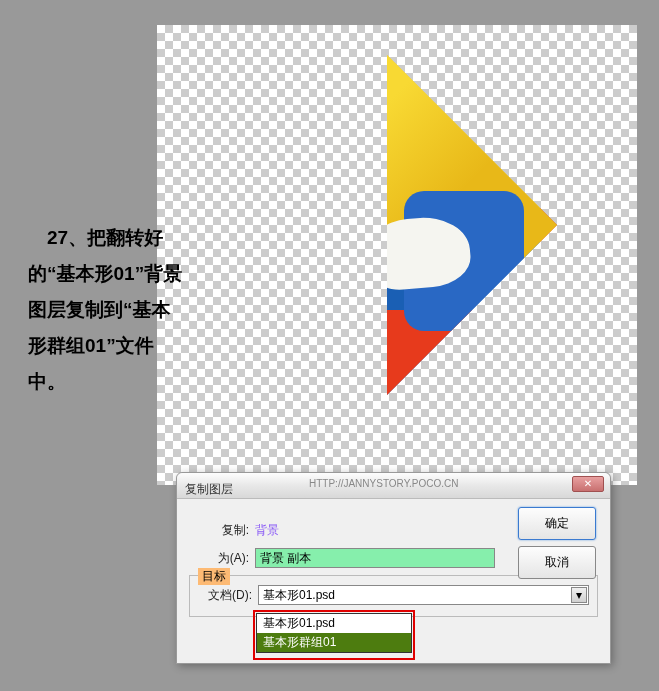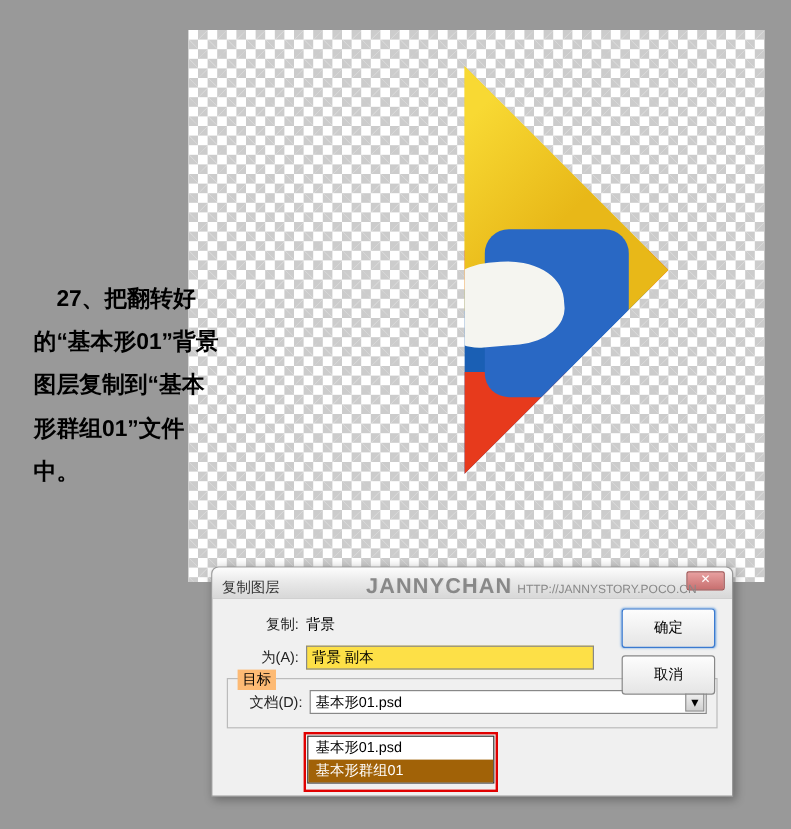--- a/index.html
+++ b/index.html
@@ -83,21 +83,21 @@
       left: 0;
       top: 75%;
       width: 100%;
       height: 25%;
       background: #e73a1c;
     }
     
     .instruction-text {
       position: absolute;
       left: 28px;
-      top: 232px;
+      top: 220px;
       width: 160px;
       font-size: 19px;
       line-height: 36px;
       color: #000;
       font-weight: bold;
     }
     
     .dialog {
       position: absolute;
       left: 176px;
@@ -159,47 +159,47 @@
       text-shadow: 1px 1px 0 #ddd;
     }
     
     .watermark-url {
       font-size: 10px;
       color: #888;
       margin-left: 4px;
     }
     
     .dialog-body {
-      padding: 10px 12px;
+      padding: 20px 12px;
       font-size: 12px;
     }
     
     .dialog-row {
       display: flex;
       align-items: center;
       margin-bottom: 6px;
       height: 22px;
     }
     
     .dialog-label {
       width: 60px;
       text-align: right;
       margin-right: 6px;
       color: #222;
     }
     
     .dialog-value {
-      color: #000000;
+      color: #8b5cf6;
     }
     
     .dialog-input {
       flex: 1;
       height: 20px;
       border: 1px solid #888;
-      background: #fde047;
+      background: #86efac;
       padding: 0 4px;
       font-size: 12px;
       max-width: 240px;
     }
     
     .dialog-fieldset {
       border: 1px solid #bbb;
       margin-top: 6px;
       padding: 8px 8px 4px 8px;
       position: relative;
@@ -250,21 +250,21 @@
       z-index: 100;
     }
     
     .dropdown-item {
       padding: 1px 6px;
       font-size: 12px;
       color: #000;
     }
     
     .dropdown-item.selected {
-      background: #a16207;
+      background: #4d7c0f;
       color: #fff;
     }
     
     .red-highlight {
       position: absolute;
       left: 253px;
       top: 610px;
       width: 162px;
       height: 50px;
       border: 2px solid #e00000;
@@ -349,21 +349,20 @@
     <div class="dialog-btn primary">
       <span>确定</span>
     </div>
     <div class="dialog-btn">
       <span>取消</span>
     </div>
   </div>
 </div>
 
 <div class="watermark">
-  <span class="watermark-main">JANNYCHAN</span>
   <span class="watermark-url">HTTP://JANNYSTORY.POCO.CN</span>
 </div>
 
 <div class="dropdown-list">
   <div class="dropdown-item">基本形01.psd</div>
   <div class="dropdown-item selected">基本形群组01</div>
 </div>
 
 <div class="red-highlight"></div>
 

